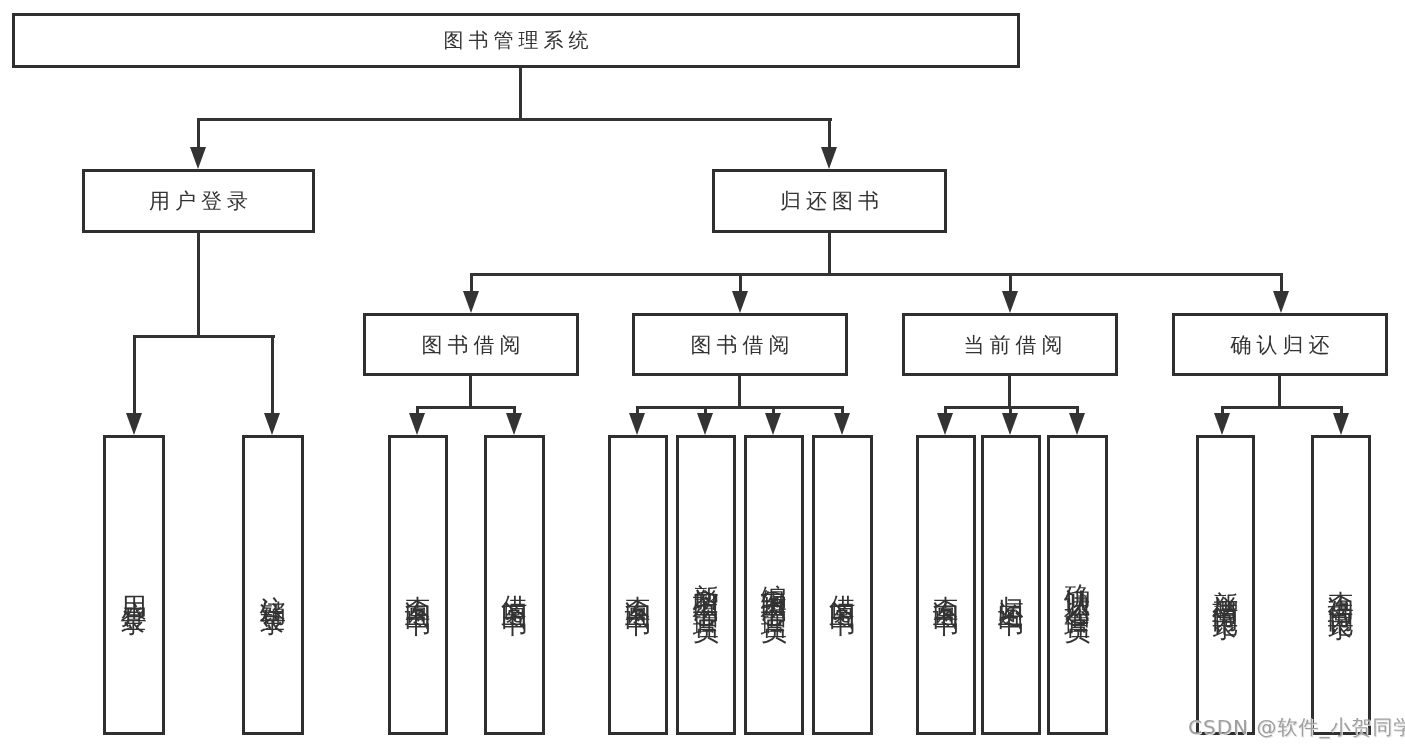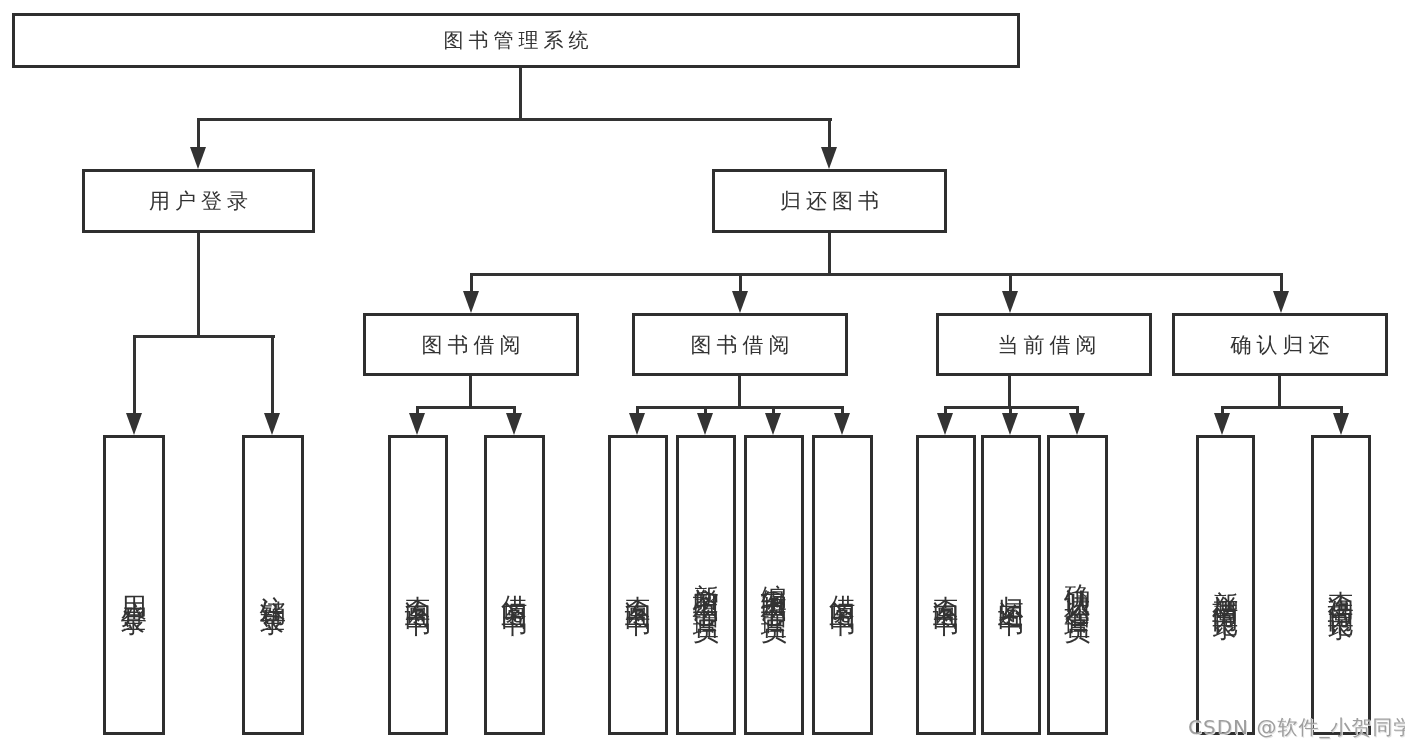--- a/index.html
+++ b/index.html
@@ -144,21 +144,21 @@
   <div class="hbox" style="left:712px; top:169px; width:235px; height:64px;">
     <span>归还图书</span>
   </div>
 
   <div class="hbox" style="left:363px; top:313px; width:216px; height:63px;">
     <span>图书借阅</span>
   </div>
   <div class="hbox" style="left:632px; top:313px; width:216px; height:63px;">
     <span>图书借阅</span>
   </div>
-  <div class="hbox" style="left:936px; top:313px; width:216px; height:63px;padding-left:6px;">
+  <div class="hbox" style="left:902px; top:313px; width:216px; height:63px;padding-left:6px;">
     <span>当前借阅</span>
   </div>
   <div class="hbox" style="left:1172px; top:313px; width:216px; height:63px;">
     <span>确认归还</span>
   </div>
 
   <div class="vbox" style="left:103px; width:62px;">
     <span class="vtext">用户登录</span>
   </div>
   <div class="vbox" style="left:242px; width:62px;">

